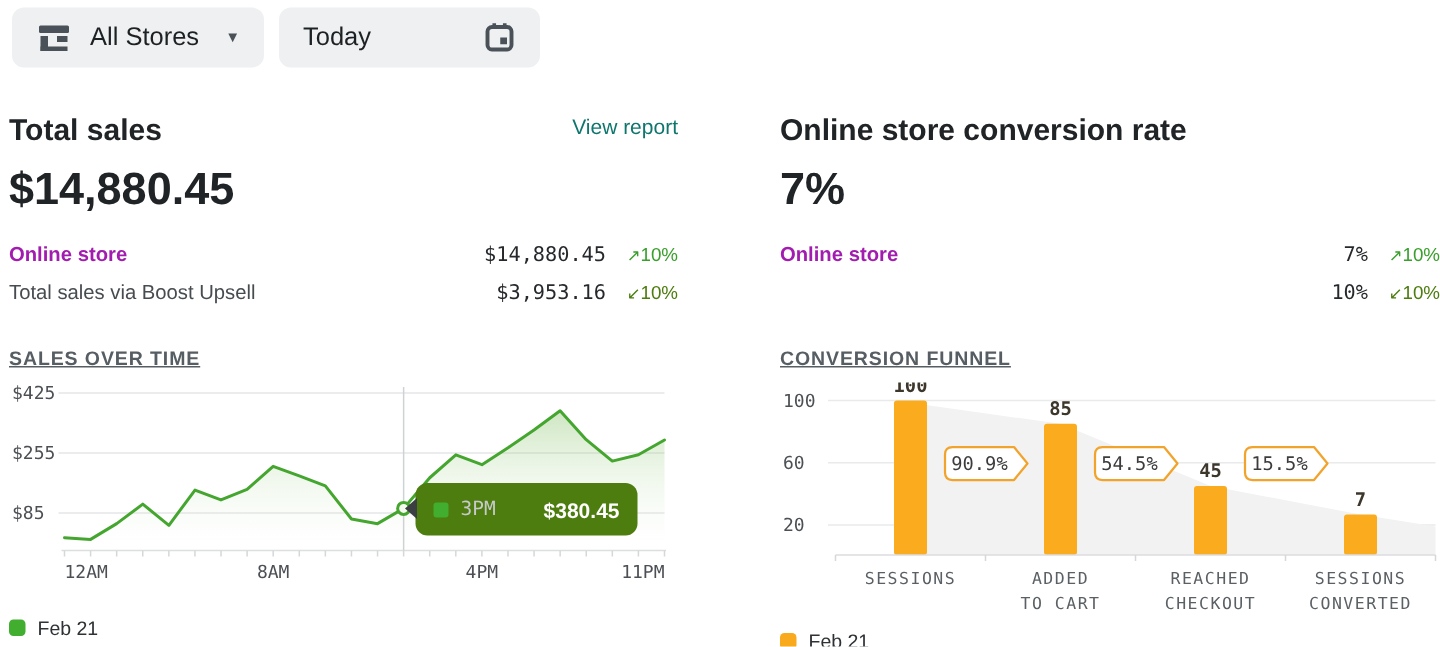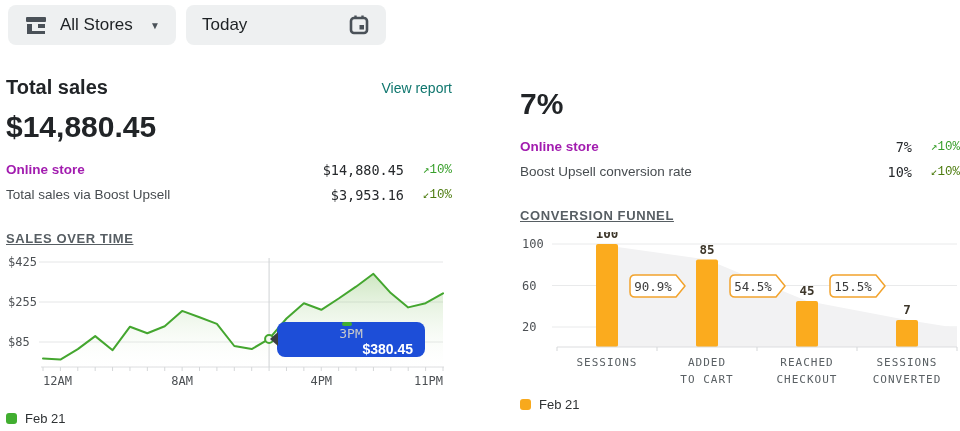--- a/index.html
+++ b/index.html
@@ -6,58 +6,58 @@
   html,body { width:960px; height:431px; background:#ffffff; overflow:hidden;
     font-family:"Liberation Sans", sans-serif; color:#212427; }
 
   
   .topbar { display:flex; gap:10px; padding:5px 8px; height:50px; align-items:center; }
   .tb-btn { background:#eef0f1; border:none; border-radius:8px; height:40px;
     display:flex; align-items:center; padding:0 16px; cursor:pointer;
     font-family:Liberation Sans, sans-serif; font-size:17px; color:#1d2124; }
   .tb-btn .lbl { margin:0 12px; }
   .store-btn { width:168px; }
-  .date-btn { width:200px; justify-content:space-between; }
+  .date-btn { width:174px; justify-content:space-between; }
   .caret { font-size:10px; color:#4a5158; margin-left:auto; }
 
   
   .main { display:flex; padding:26px 0 0 6px; }
   .card-left { width:452px; margin-right:68px; position:relative; }
   .card-right { width:440px; }
 
-  .card-head { display:flex; align-items:center; justify-content:space-between;gap:27px; }
+  .card-head { display:flex; align-items:flex-start; justify-content:space-between;gap:27px; }
   .card-title { font-size:20px; font-weight:700; color:#212427; }
   .view-report { font-size:14px; color:#0f766e; text-decoration:none; }
   .big-value { font-size:30px; font-weight:700; margin-top:11px; color:#212427; }
 
   .rows { margin-top:13px; }
   .metric-row { display:flex; align-items:center; height:25px; font-size:13.5px; }
   .m-label { color:#474c50; }
   .m-label.bold { font-weight:700; color:#a21caf; }
   .m-value { margin-left:auto; font-family:"DejaVu Sans Mono", monospace; font-size:13.5px; color:#26292c; }
-  .m-delta { width:48px; text-align:right; font-family:Liberation Mono, monospace; font-size:12.5px; }
+  .m-delta { width:48px; text-align:right; font-family:Liberation Sans, sans-serif; font-size:12.5px; }
   .m-delta .arrow { font-size:11px; }
   .delta-up { color:#39a02c; }
   .delta-down { color:#4d7c0f; }
 
   .section-title { margin-top:24px; font-size:13px; font-weight:700; letter-spacing:.6px; color:#575e63;text-decoration:underline; }
 
   .chart-wrap { position:relative; margin-top:9px; }
   svg { display:block; }
 
   
   .ax-mono { font-family:"DejaVu Sans Mono", monospace; font-size:12px; fill:#4c5054; }
   .cat-lbl { font-family:"DejaVu Sans Mono", monospace; font-size:11px; letter-spacing:1px; fill:#5a6064; }
   .bar-val { font-family:"DejaVu Sans Mono", monospace; font-size:12.5px; font-weight:700; fill:#3d362a; }
   .badge-txt { font-family:"DejaVu Sans Mono", monospace; font-size:12.5px; fill:#3c3c3c; }
 
   
   .tooltip { position:absolute; left:271px; top:67px; width:148px; height:35px;
-    background:#1d4ed8; border-radius:8px; display:flex; align-items:center;
-    padding:0 12px;flex-direction:column; }
+    background:#4d7c0f; border-radius:8px; display:flex; align-items:center;
+    padding:0 12px; }
   .tooltip:before { content:""; position:absolute; left:-7px; top:10px;
     border-top:7px solid transparent; border-bottom:7px solid transparent;
     border-right:8px solid #3b3f42; }
   .tt-swatch { width:10px; height:10px; border-radius:2px; background:#41ae30; margin-right:8px; }
   .tt-label { font-family:"DejaVu Sans Mono", monospace; font-size:13px; color:#c7cacb; }
   .tt-value { margin-left:auto; font-family:Liberation Sans, sans-serif; font-size:14px; font-weight:700; color:#ffffff; }
 
   
   .legend { display:flex; align-items:center; margin-top:18px; font-size:13px; color:#2e3234; }
   .legend.right-card-legend { margin-top:8px; }
@@ -175,30 +175,32 @@
       </div>
     </div>
 
     <div class="legend">
       <span class="sw sw-green"></span>
       <span>Feb 21</span>
     </div>
   </div>
 
   <div class="card-right">
+    <div class="card-head">
+      <span class="card-title">Online store conversion rate</span>
+    </div>
     <div class="big-value">7%</div>
 
     <div class="rows">
       <div class="metric-row">
         <span class="m-label bold">Online store</span>
         <span class="m-value">7%</span>
         <span class="m-delta delta-up"><span class="arrow">↗</span><span>10%</span></span>
       </div>
       <div class="metric-row">
-        <span class="m-label">Boost Upsell conversion rate</span>
         <span class="m-value">10%</span>
         <span class="m-delta delta-down"><span class="arrow">↙</span><span>10%</span></span>
       </div>
     </div>
 
     <div class="section-title">CONVERSION FUNNEL</div>
 
     <div class="chart-wrap">
       <svg id="funnel-chart" width="440" height="157" viewBox="0 0 440 157">
         <g id="fc-g">

